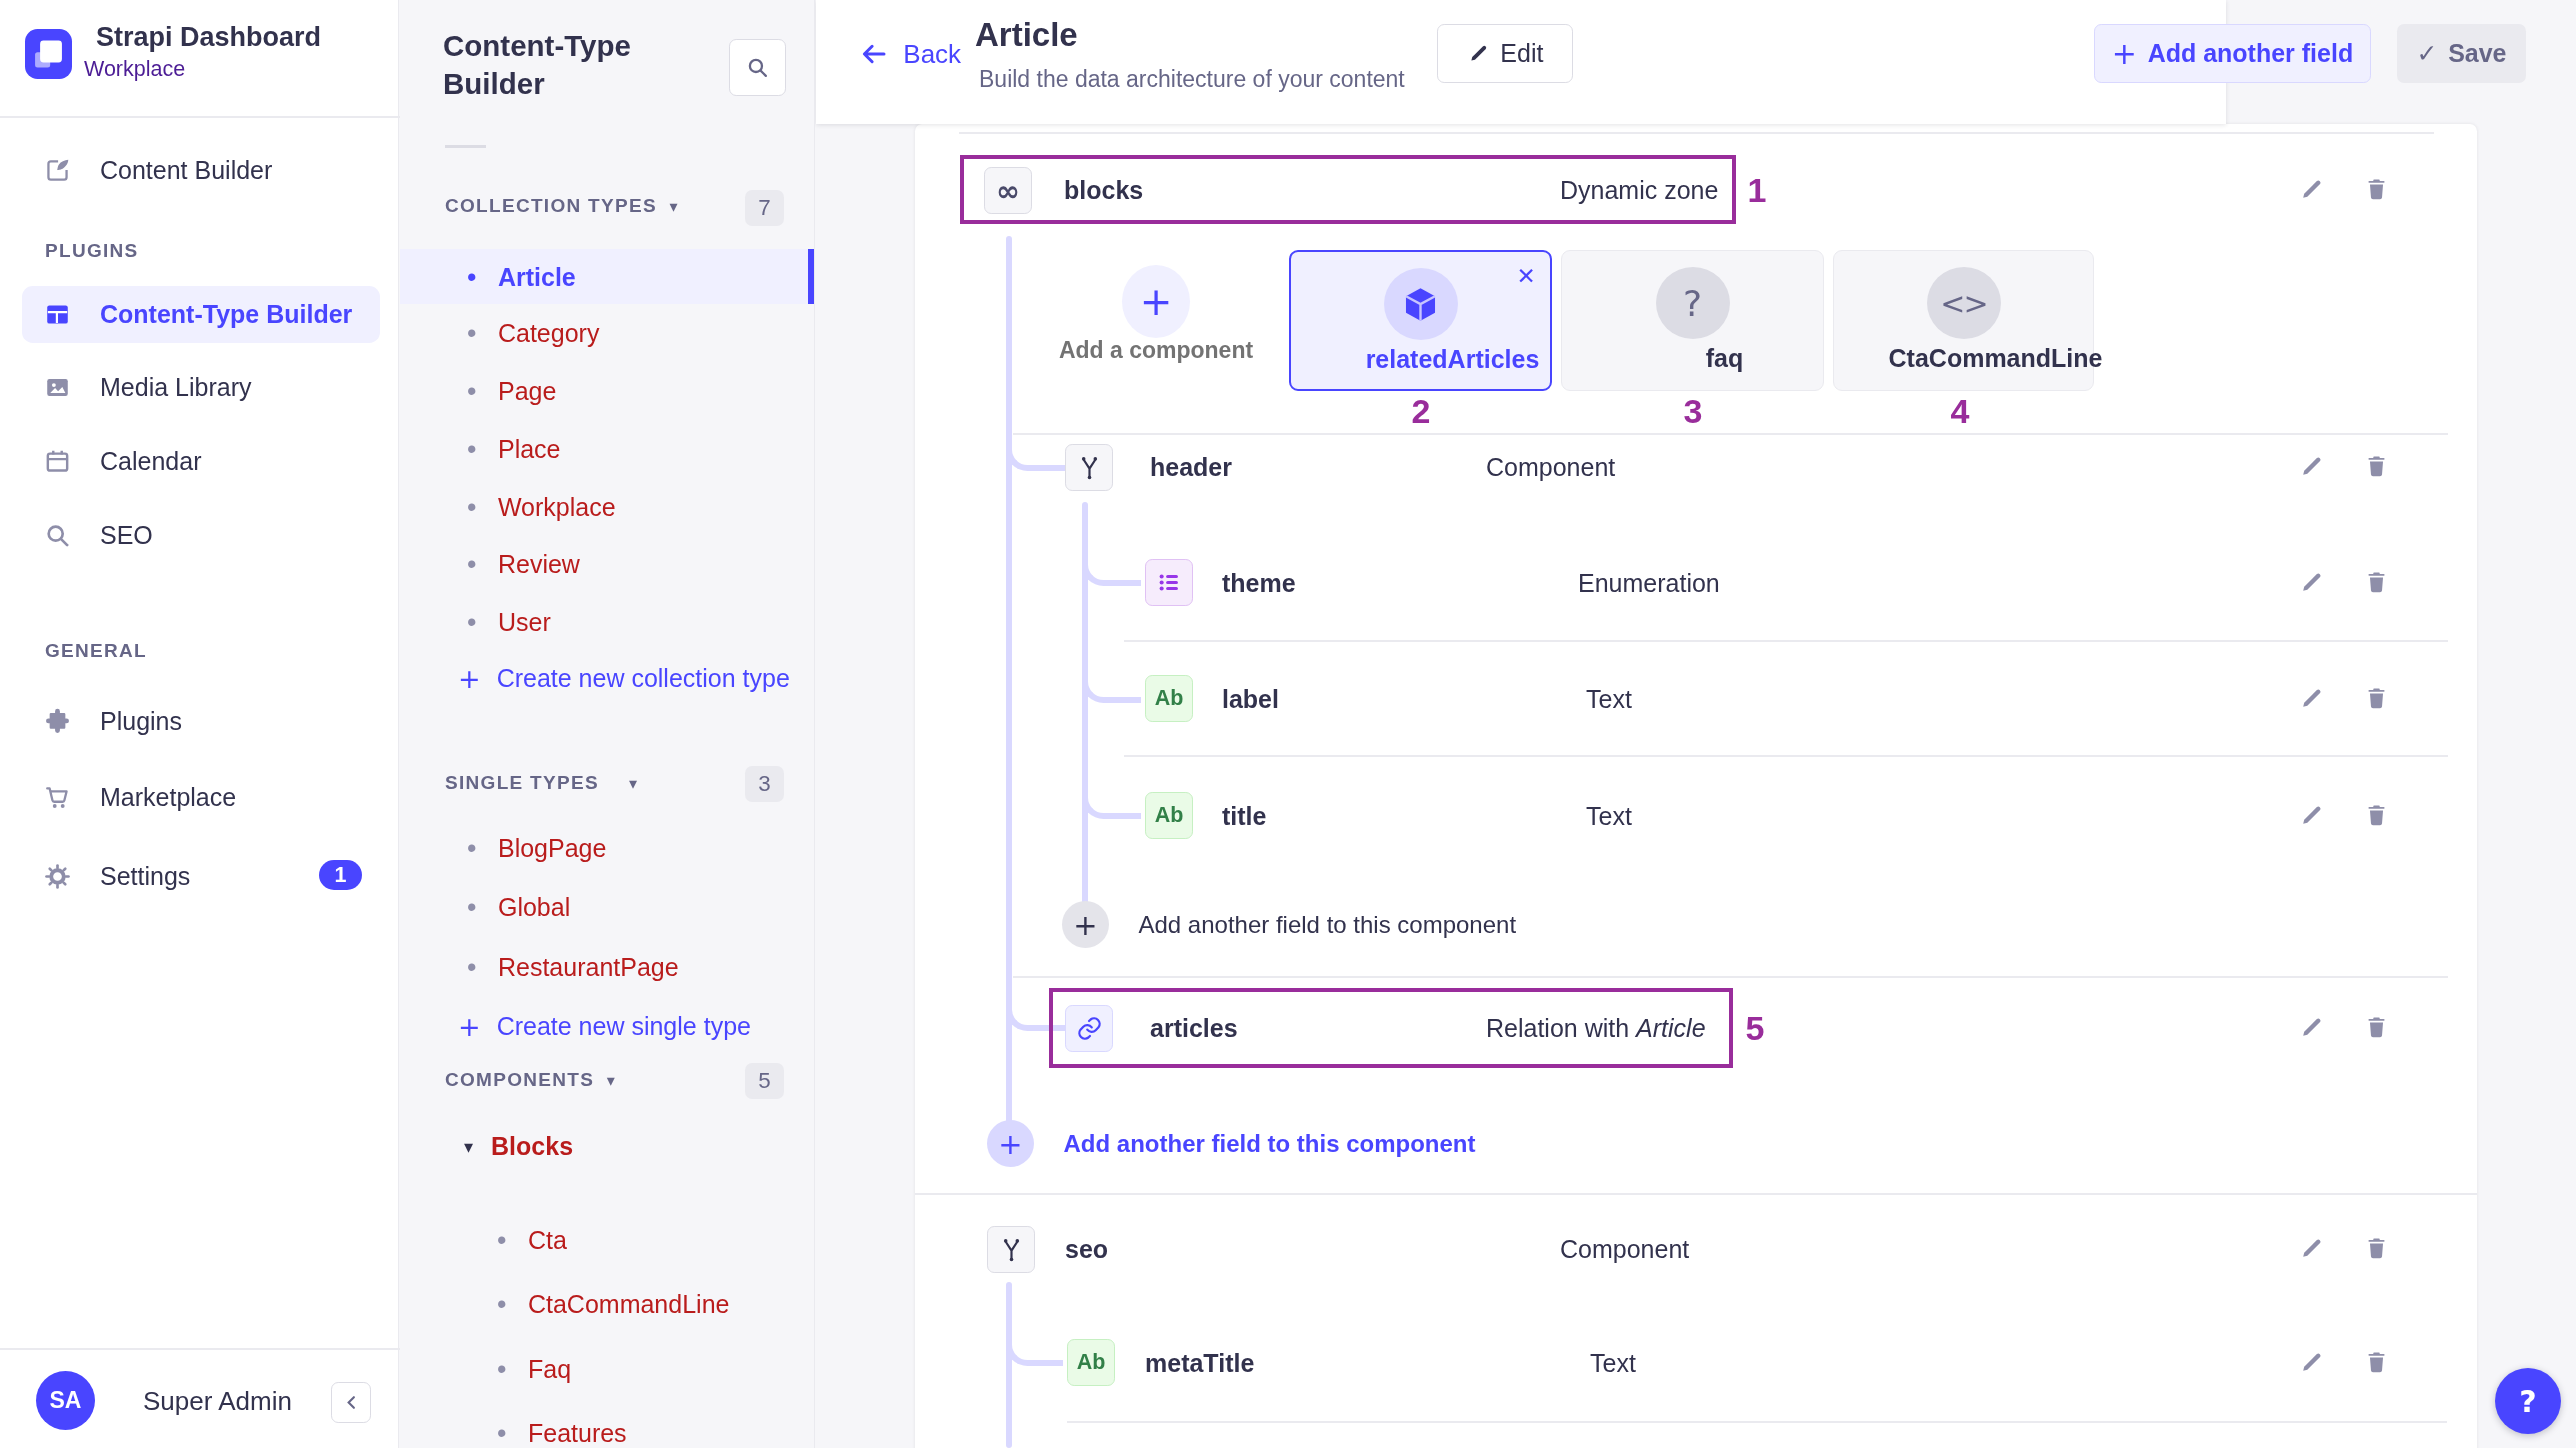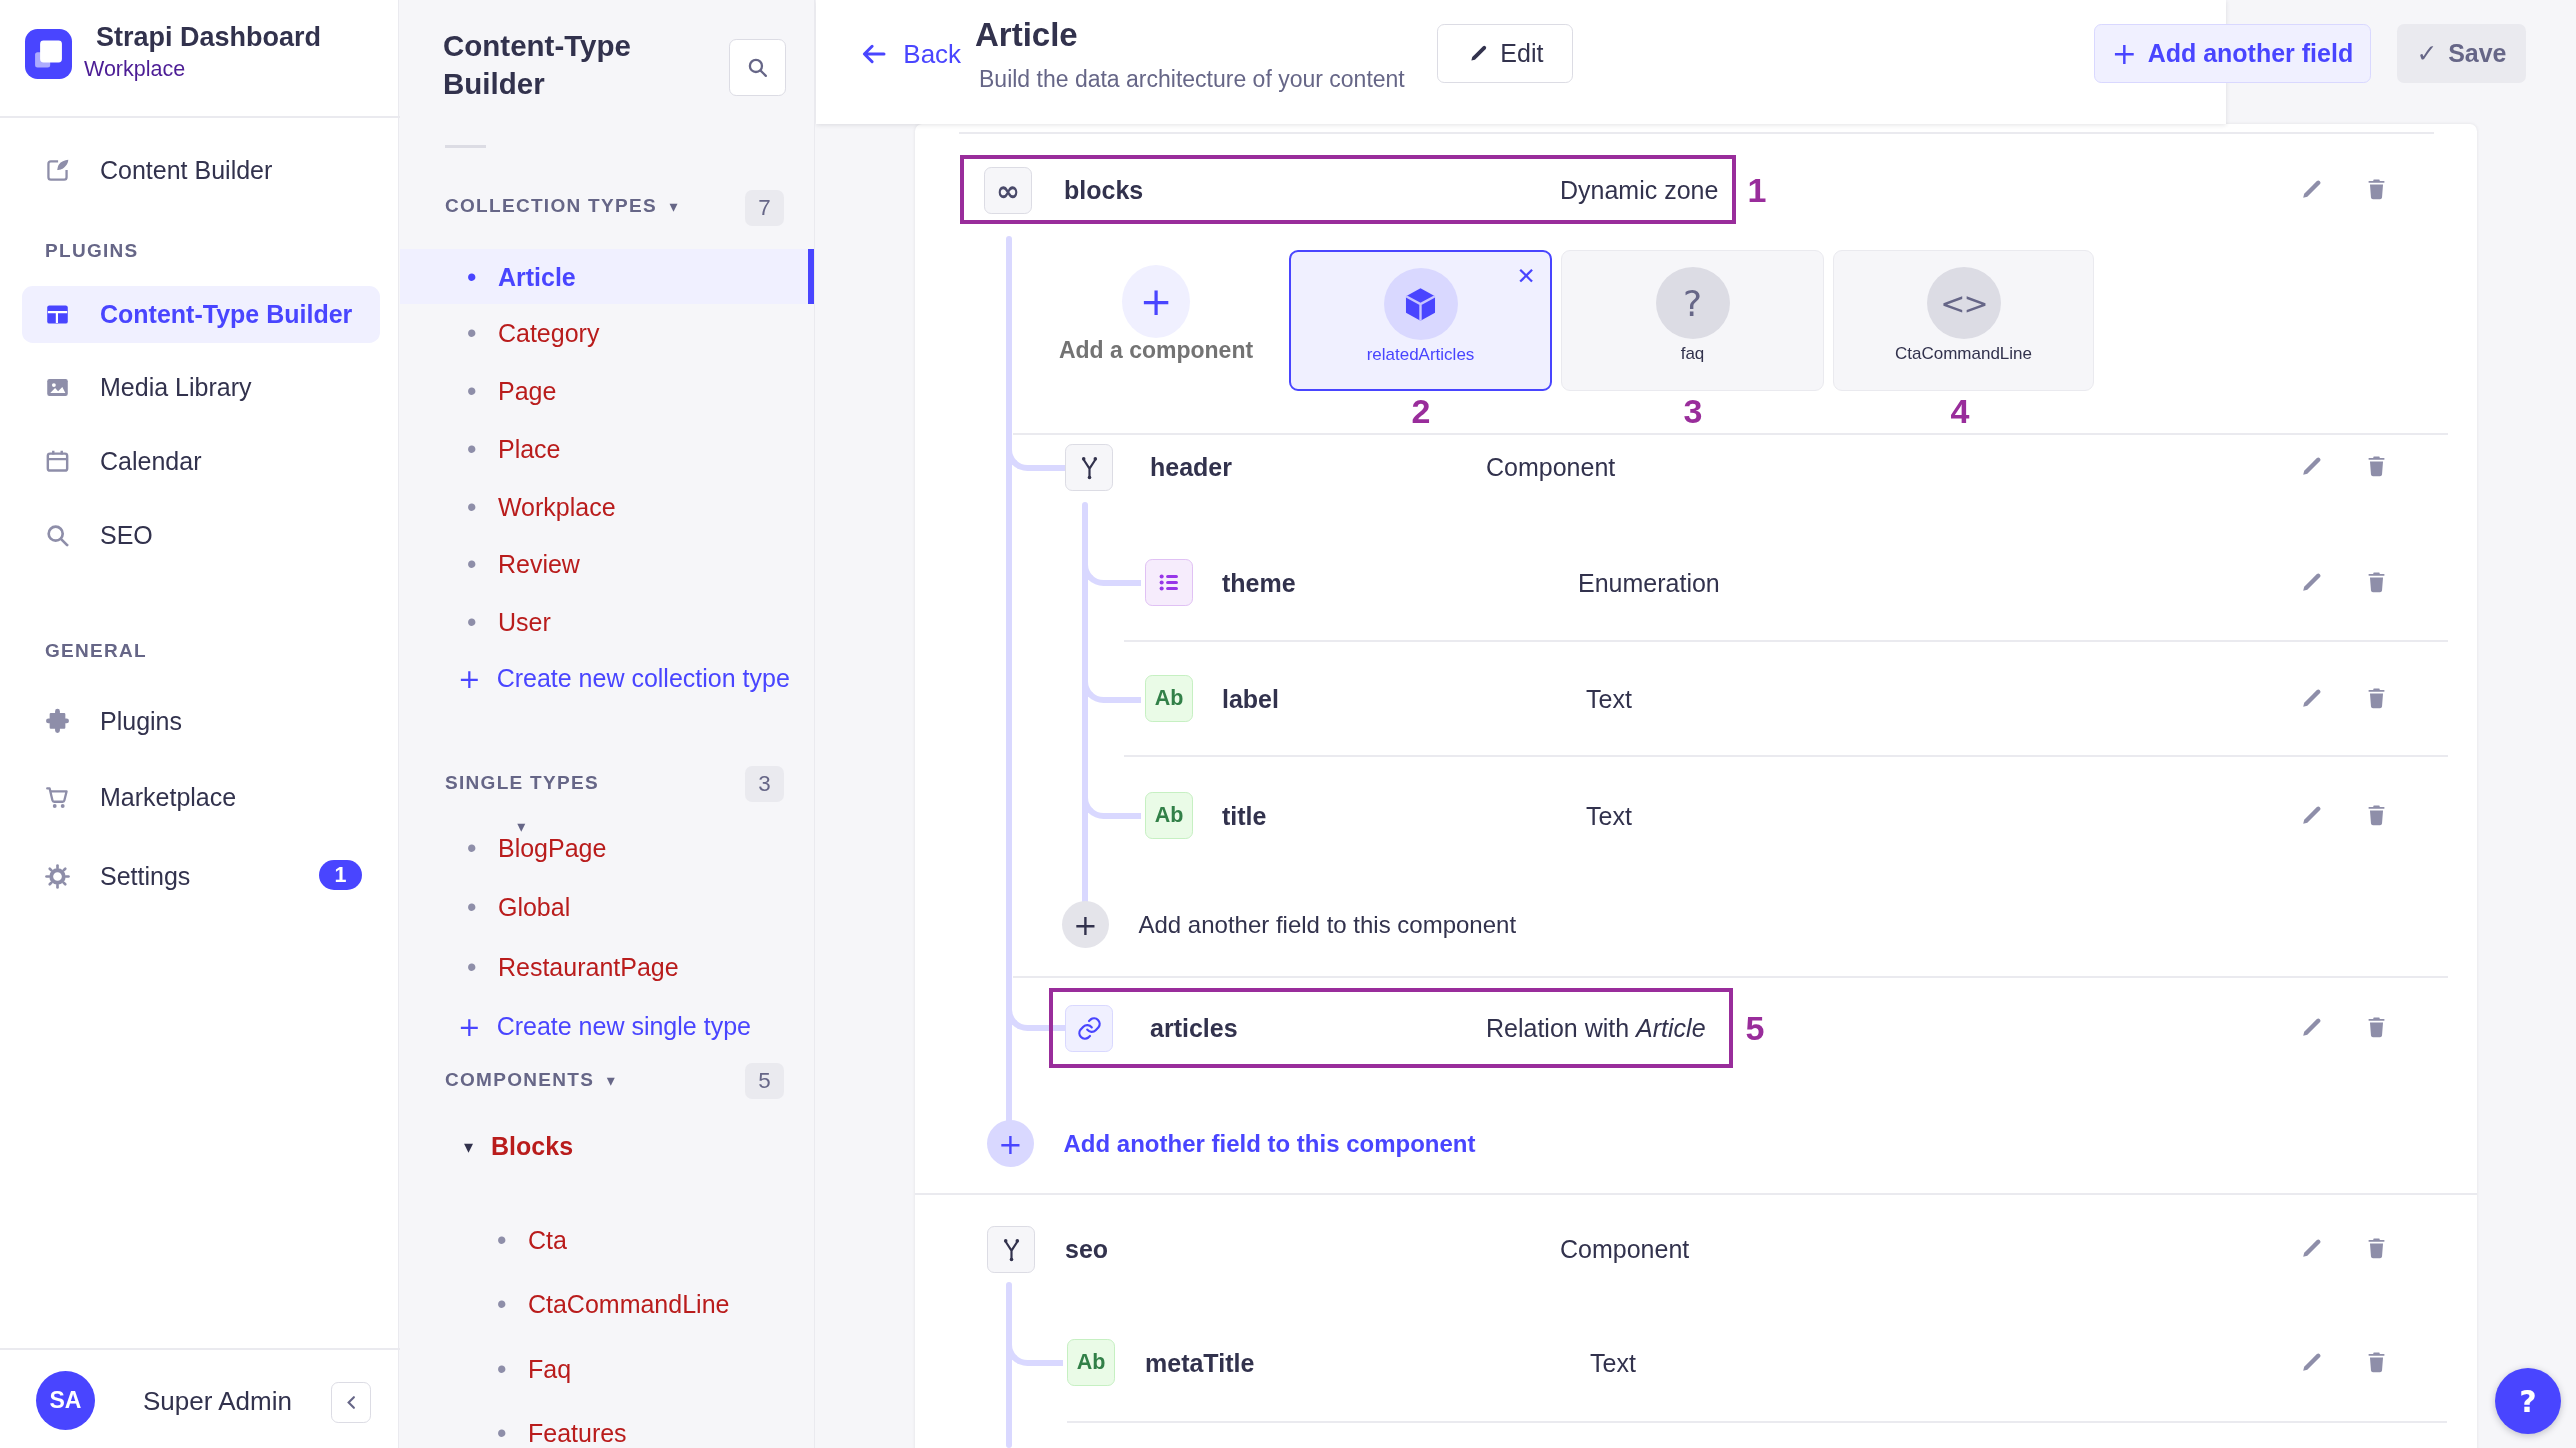--- a/index.html
+++ b/index.html
@@ -33,21 +33,21 @@
   .ib-blue{background:#f0f0ff;border:0.9px solid #d9d8ff;color:#4945ff;}
   .act{width:27px;height:27px;color:#8e8ea9;cursor:pointer;}
   .tree{background:#d9d8ff;border-radius:3.6px;}
   .elbow{border-left:6.3px solid #d9d8ff;border-bottom:6.3px solid #d9d8ff;border-bottom-left-radius:21.5px;box-sizing:border-box;}
   .anno-rect{border:4.5px solid #992d9b;box-sizing:border-box;z-index:2;}
   .anno-num{font-size:34px;font-weight:700;color:#992d9b;transform:translate(-50%,-50%);z-index:2;}
   .pickcard{width:263px;height:141px;border-radius:9px;box-sizing:border-box;}
   .pc-plain{background:#f6f6f9;border:0.9px solid #eaeaef;}
   .pc-sel{background:#f0f0ff;border:2.7px solid #4945ff;}
   .pc-ellipse{width:74px;height:72px;border-radius:50%;display:flex;align-items:center;justify-content:center;left:50%;transform:translateX(-50%);top:16px;}
-  .pc-label{width:100%;text-align:center;top:93px;font-size:17px;font-weight:400;}
+  .pc-label{width:100%;text-align:center;top:93px;font-size:25px;font-weight:700;padding-left:32px;}
   .glyph{font-family:"DejaVu Sans",sans-serif;}
   svg{display:block;}
 </style>
 </head>
 <body>
 
 <svg width="0" height="0" style="position:absolute">
   <defs>
     <symbol id="i-pencil" viewBox="0 0 24 24">
         <path fill="currentColor" d="M4.6 19.4l.9-3.7L16.8 4.4a2 2 0 012.8 2.8L8.3 18.5l-3.7.9z"></path>
@@ -265,21 +265,21 @@
   </div>
   <div class="p flexc" style="left:67px;top:595px;height:54px;gap:21.5px;">
     <span class="bullet">•</span>
     <span class="subitem">User</span>
   </div>
   <div class="p flexc createlink" style="left:58px;top:651px;height:54px;gap:16px;">
     <span class="glyph" style="font-size:27px;">+</span>
     <span>Create new collection type</span>
   </div>
 
-  <div class="p flexc navlabel" style="left:45px;top:772px;gap:23px;flex-direction:column;">
+  <div class="p flexc navlabel" style="left:45px;top:772px;gap:30px;">
     <span>SINGLE TYPES</span>
     <span class="glyph" style="font-size:16px;color:#666687;">▾</span>
   </div>
   <div class="p badge" style="left:345px;top:766px;">3</div>
   <div class="p flexc" style="left:67px;top:821px;height:54px;gap:21.5px;">
     <span class="bullet">•</span>
     <span class="subitem">BlogPage</span>
   </div>
   <div class="p flexc" style="left:67px;top:880px;height:54px;gap:21.5px;">
     <span class="bullet">•</span>

